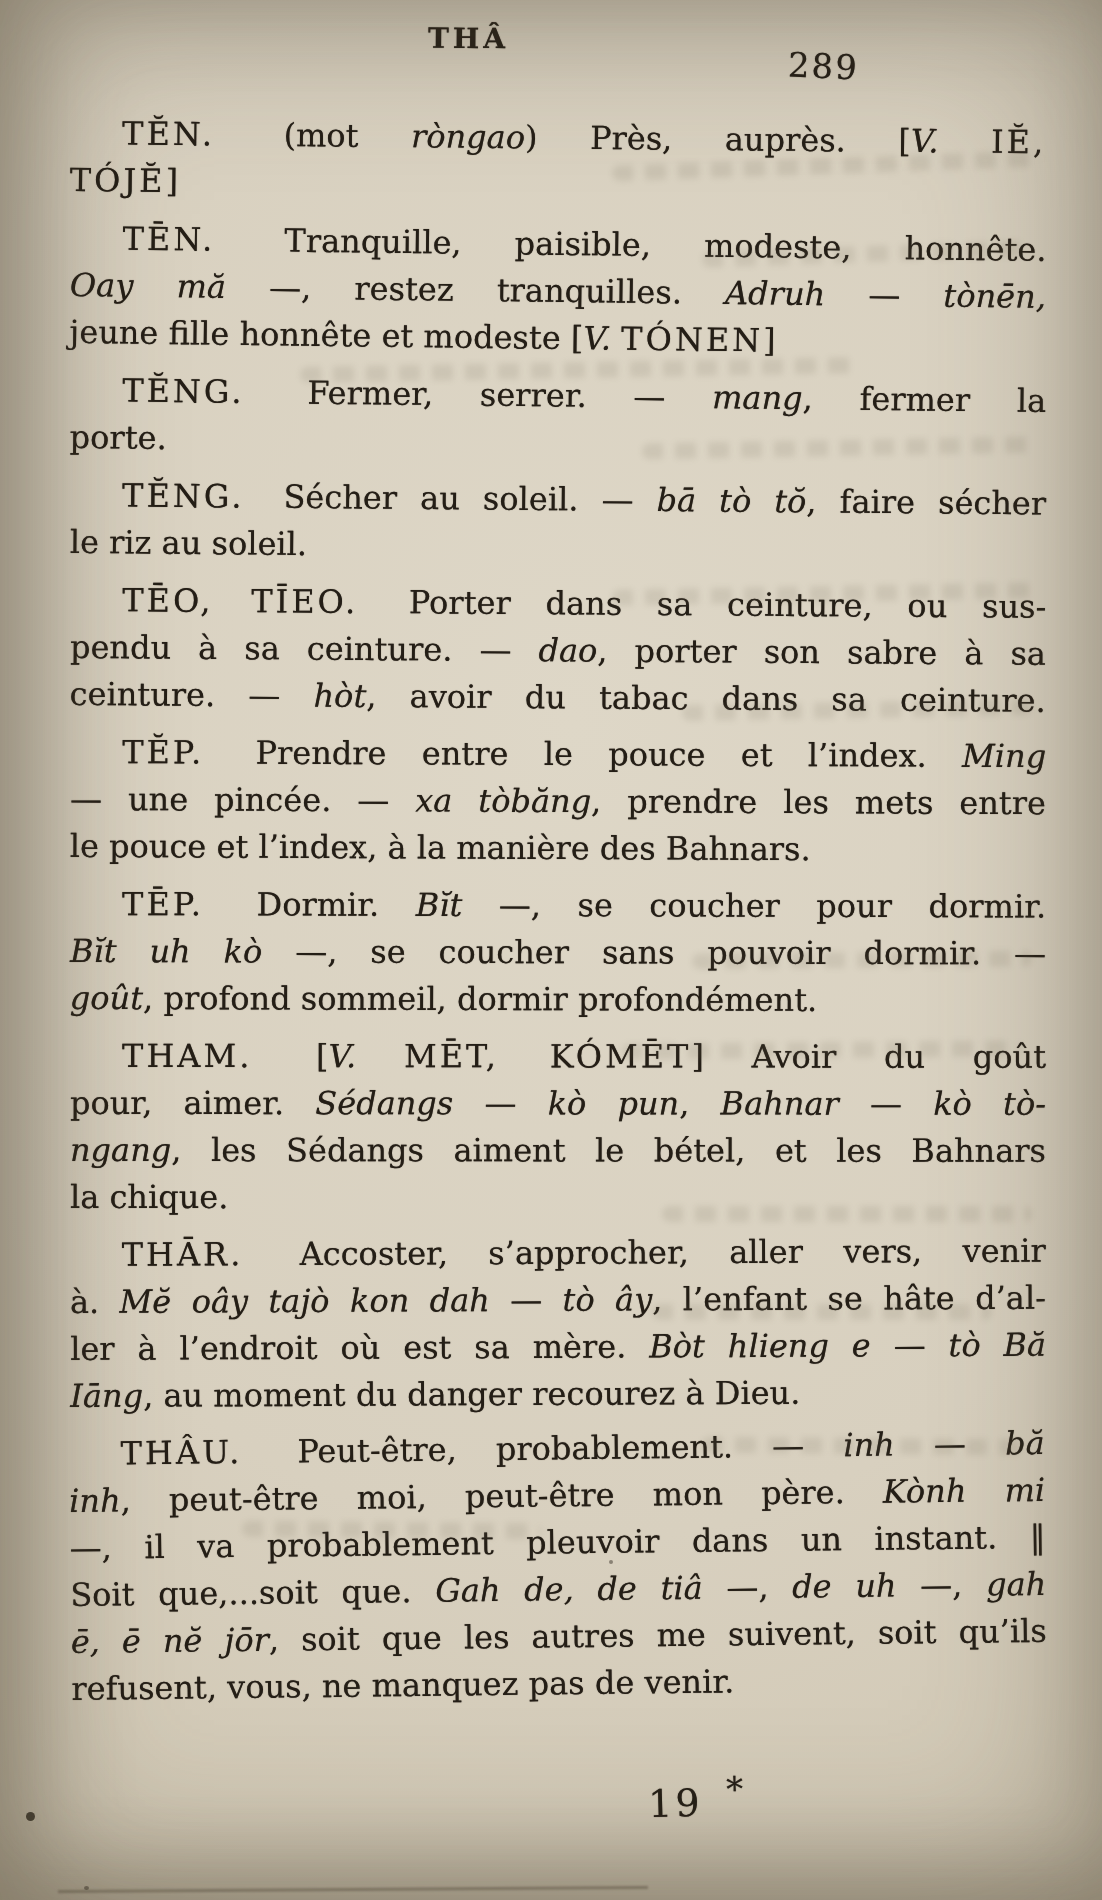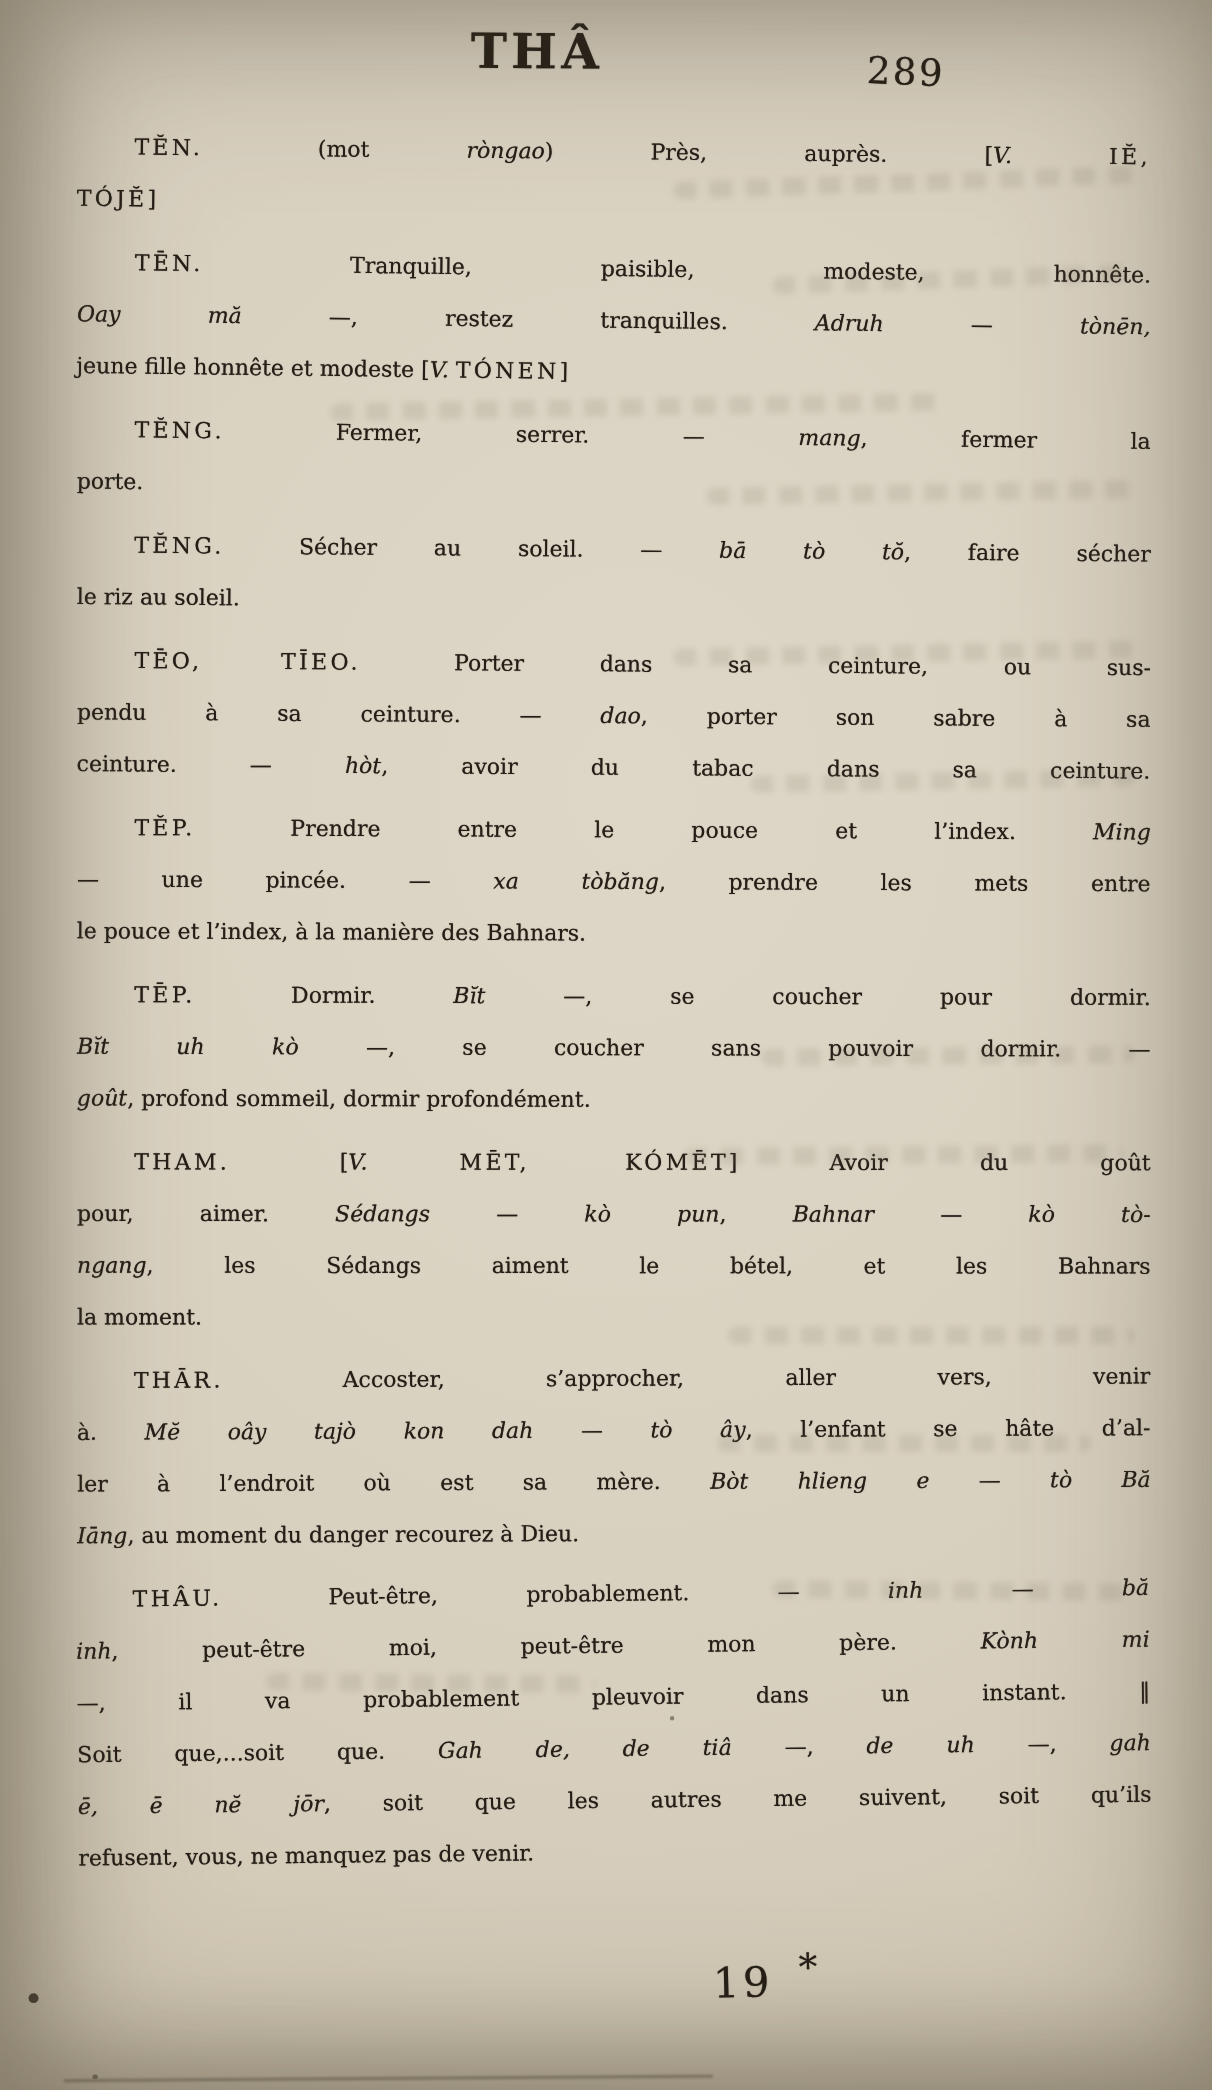--- a/index.html
+++ b/index.html
@@ -15,33 +15,33 @@
   }
   .page::after{
     content:"";position:absolute;inset:0;pointer-events:none;
     box-shadow:
       inset 0 0 150px 35px rgba(78,67,50,.32),
       inset 45px 0 90px rgba(78,67,50,.22),
       inset 0 -35px 70px rgba(78,67,50,.18);
   }
   .running-header{
     position:absolute;left:428px;top:22px;
-    font-size:44px;font-weight:700;letter-spacing:4px;
+    font-size:28px;font-weight:700;letter-spacing:4px;
     transform:rotate(.4deg);
     text-shadow:0 0 1px rgba(25,20,14,.7);
   }
   .page-number{
     position:absolute;left:788px;top:46px;
     font-size:34px;letter-spacing:2px;
     transform:rotate(2.5deg);
     text-shadow:0 0 1px rgba(25,20,14,.6);
   }
   .entries{
     position:absolute;left:70px;top:110px;width:976px;
-    font-size:20px;line-height:47px;
+    font-size:32px;line-height:47px;
     text-shadow:0 0 .8px rgba(28,22,16,.75);
   }
   .entry{margin:0 0 11px 0;transform-origin:0 50%;}
   .entry:nth-child(1){transform:rotate(.55deg);}
   .entry:nth-child(2){transform:rotate(.7deg);}
   .entry:nth-child(3){transform:rotate(.65deg);}
   .entry:nth-child(4){transform:rotate(.5deg);}
   .entry:nth-child(5){transform:rotate(.4deg);}
   .entry:nth-child(6){transform:rotate(.25deg);}
   .entry:nth-child(7){transform:rotate(.15deg);}
@@ -114,21 +114,21 @@
       </div>
       <div class="entry">
         <div class="line full indent"><span class="c hw">TĒP.</span><span class="r"> Dormir. </span><span class="i">Bĭt</span><span class="r"> —, se coucher pour dormir.</span></div>
         <div class="line full"><span class="i">Bĭt uh kò</span><span class="r"> —, se coucher sans pouvoir dormir. —</span></div>
         <div class="line"><span class="i">goût</span><span class="r">, profond sommeil, dormir profondément.</span></div>
       </div>
       <div class="entry">
         <div class="line full indent"><span class="c hw">THAM.</span><span class="r"> [</span><span class="i">V.</span><span class="r"> </span><span class="c">MĒT, KÓMĒT</span><span class="r">] Avoir du goût</span></div>
         <div class="line full"><span class="r">pour, aimer. </span><span class="i">Sédangs</span><span class="r"> — </span><span class="i">kò pun</span><span class="r">, </span><span class="i">Bahnar</span><span class="r"> — </span><span class="i">kò tò-</span></div>
         <div class="line full"><span class="i">ngang</span><span class="r">, les Sédangs aiment le bétel, et les Bahnars</span></div>
-        <div class="line"><span class="r">la moment.</span></div>
+        <div class="line"><span class="r">la chique.</span></div>
       </div>
       <div class="entry">
         <div class="line full indent"><span class="c hw">THĀR.</span><span class="r"> Accoster, s’approcher, aller vers, venir</span></div>
         <div class="line full"><span class="r">à. </span><span class="i">Mĕ oây tajò kon dah</span><span class="r"> — </span><span class="i">tò ây</span><span class="r">, l’enfant se hâte d’al-</span></div>
         <div class="line full"><span class="r">ler à l’endroit où est sa mère. </span><span class="i">Bòt hlieng e</span><span class="r"> — </span><span class="i">tò Bă</span></div>
         <div class="line"><span class="i">Iāng</span><span class="r">, au moment du danger recourez à Dieu.</span></div>
       </div>
       <div class="entry">
         <div class="line full indent"><span class="c hw">THÂU.</span><span class="r"> Peut-être, probablement. — </span><span class="i">inh</span><span class="r"> — </span><span class="i">bă</span></div>
         <div class="line full"><span class="i">inh</span><span class="r">, peut-être moi, peut-être mon père. </span><span class="i">Kònh mi</span></div>

